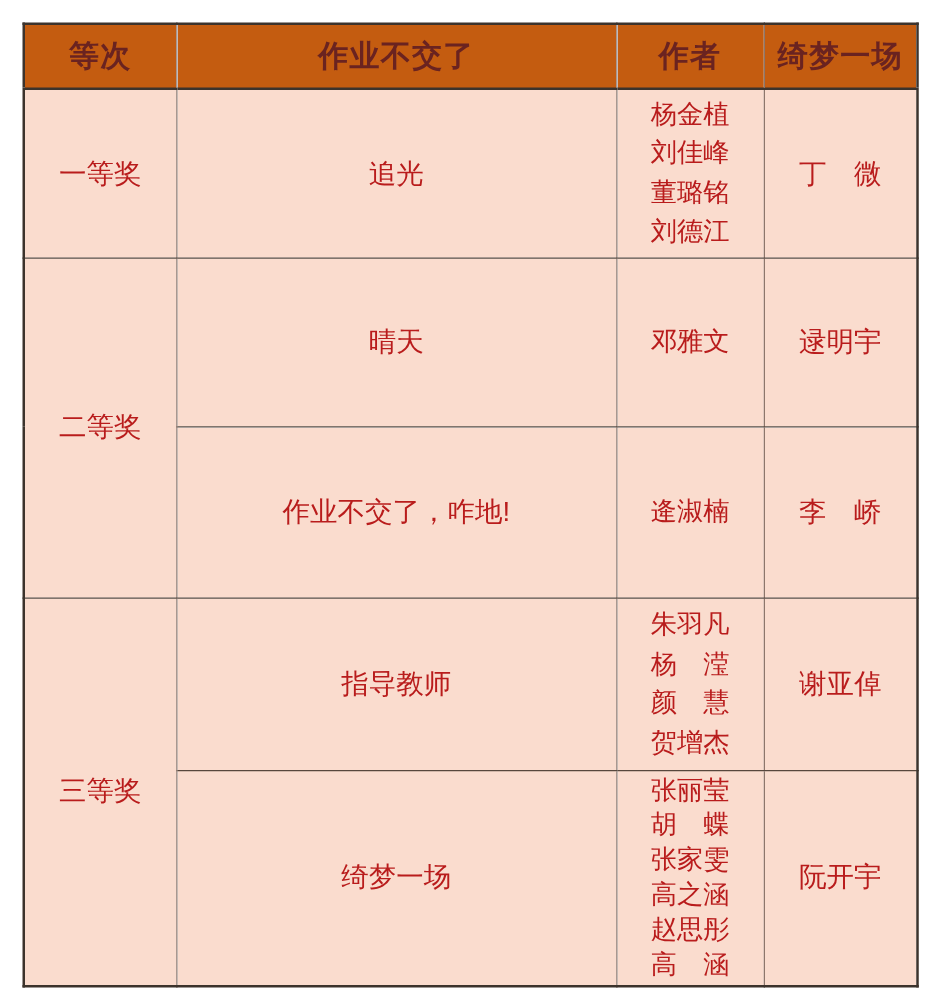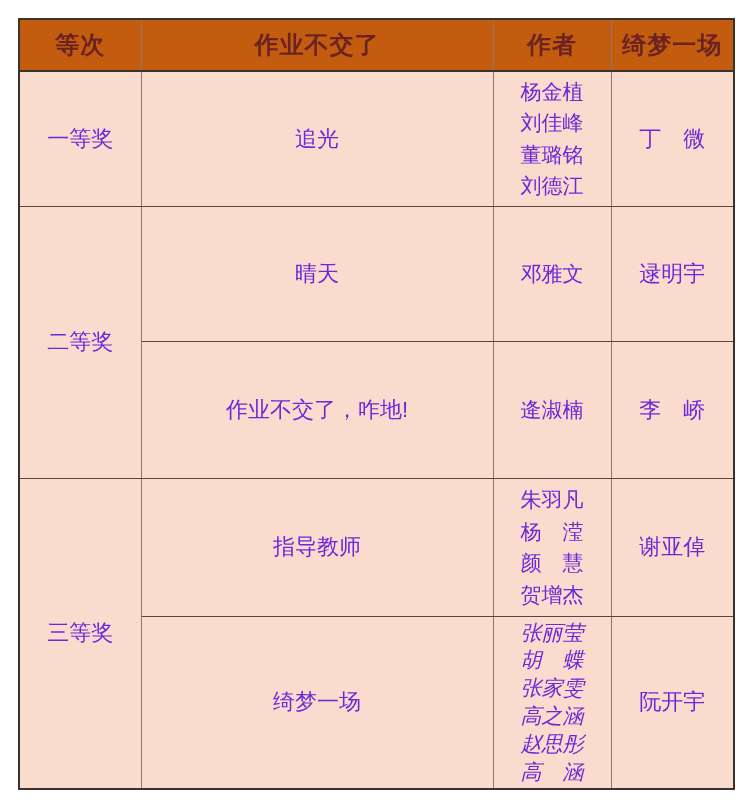--- a/index.html
+++ b/index.html
@@ -40,36 +40,36 @@
   th {
     background: #c45c10;
     color: #6a2320;
     font-size: 24px;
     font-weight: 700;
     border-bottom: 2px solid #3c332c;
     letter-spacing: 1px;
   }
   td {
     background: #fadcce;
-    color: #6d28d9;
+    color: #b91c1c;
     font-size: 22px;
     font-weight: 500;
   }
   .authors {
     white-space: pre-line;
     line-height: 1.5;
     font-size: 21px;
   }
   tr.r-header { height: 52px; }
   tr.r1 { height: 135px; }
   tr.r2 { height: 135px; }
   tr.r3 { height: 137px; }
   tr.r4 { height: 138px; }
   tr.r5 { height: 167px; }
-  tr.r5 .authors { line-height: 1.33; font-style: italic; }
+  tr.r5 .authors { line-height: 1.33; }
 </style>
 </head>
 <body>
 
 <div class="page">
   <table class="awards">
     <colgroup>
       <col class="c-rank">
       <col class="c-title">
       <col class="c-authors">

